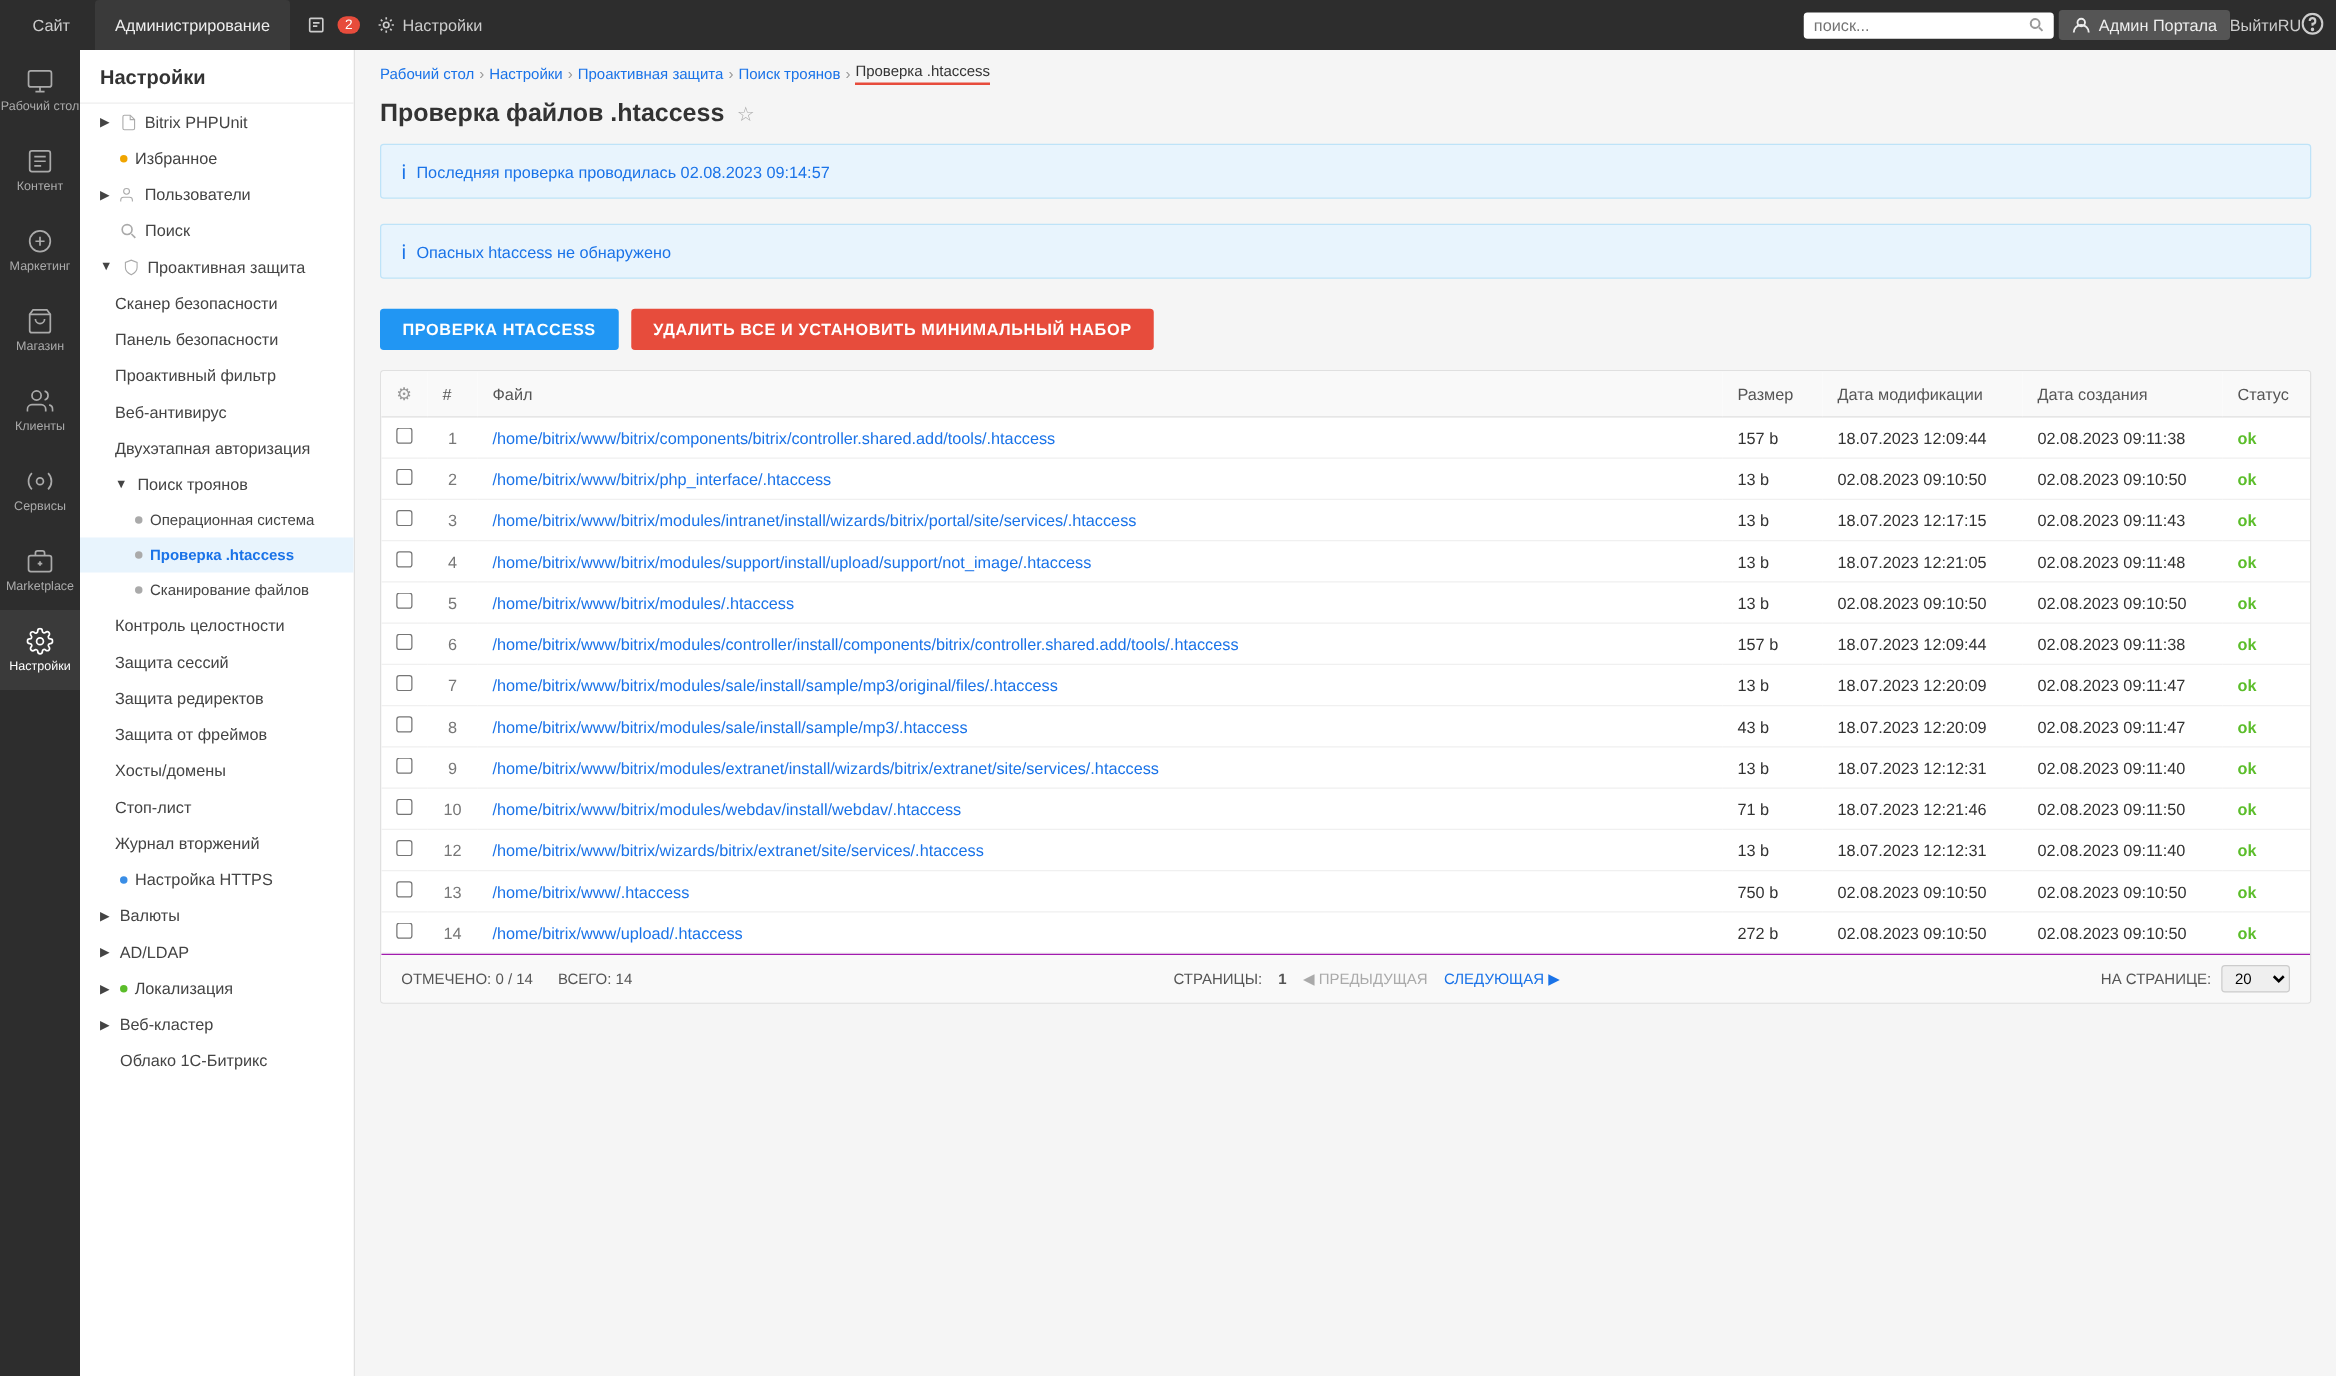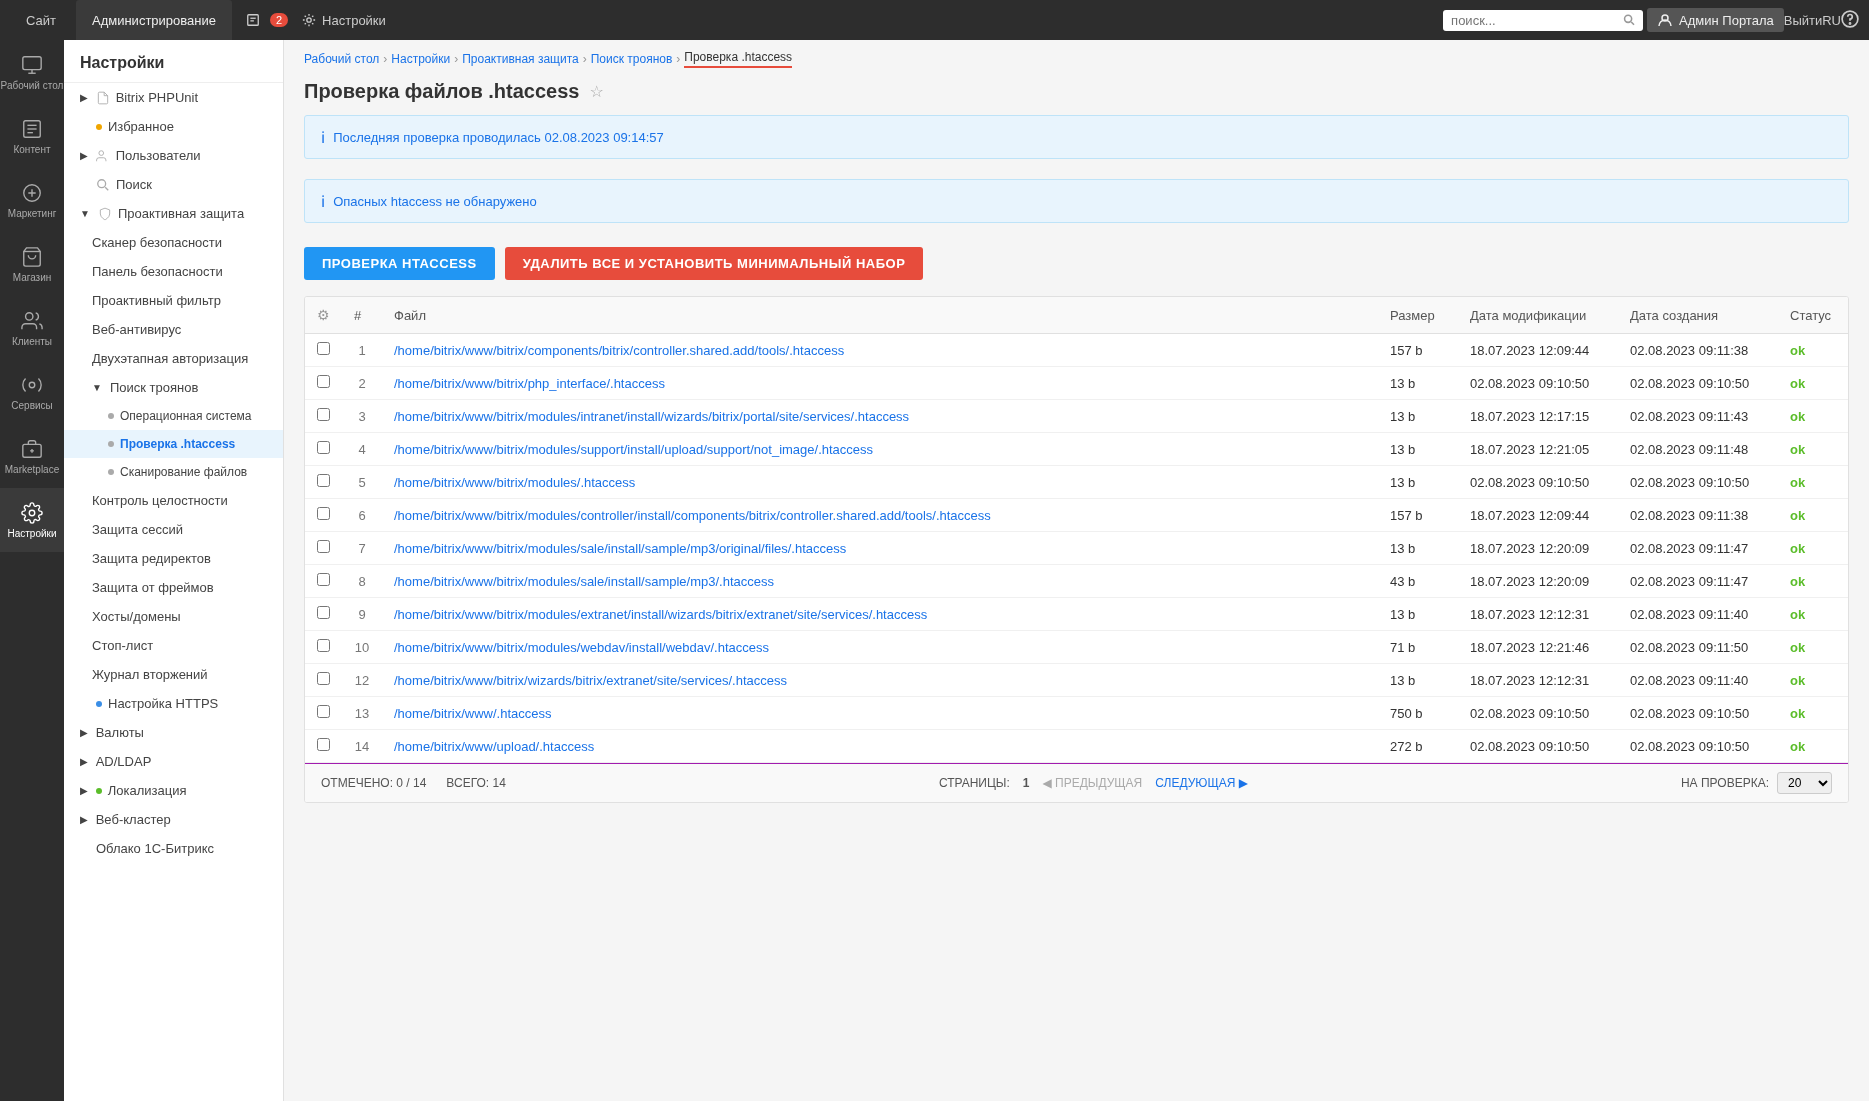--- a/index.html
+++ b/index.html
@@ -591,21 +591,21 @@
           <span>ОТМЕЧЕНО: 0 / 14</span>
           <span>ВСЕГО: 14</span>
         </div>
         <div class="footer-center">
           <span>СТРАНИЦЫ:</span>
           <span class="page-num">1</span>
           <span class="footer-nav-btn disabled">◀ ПРЕДЫДУЩАЯ</span>
           <span class="footer-nav-btn">СЛЕДУЮЩАЯ ▶</span>
         </div>
         <div class="footer-right">
-          <span>НА ПРОВЕРКА:</span>
+          <span>НА СТРАНИЦЕ:</span>
           <select class="per-page-select">
             <option>10</option>
             <option selected="">20</option>
             <option>50</option>
             <option>100</option>
           </select>
         </div>
       </div>
     </div>
   </div>

